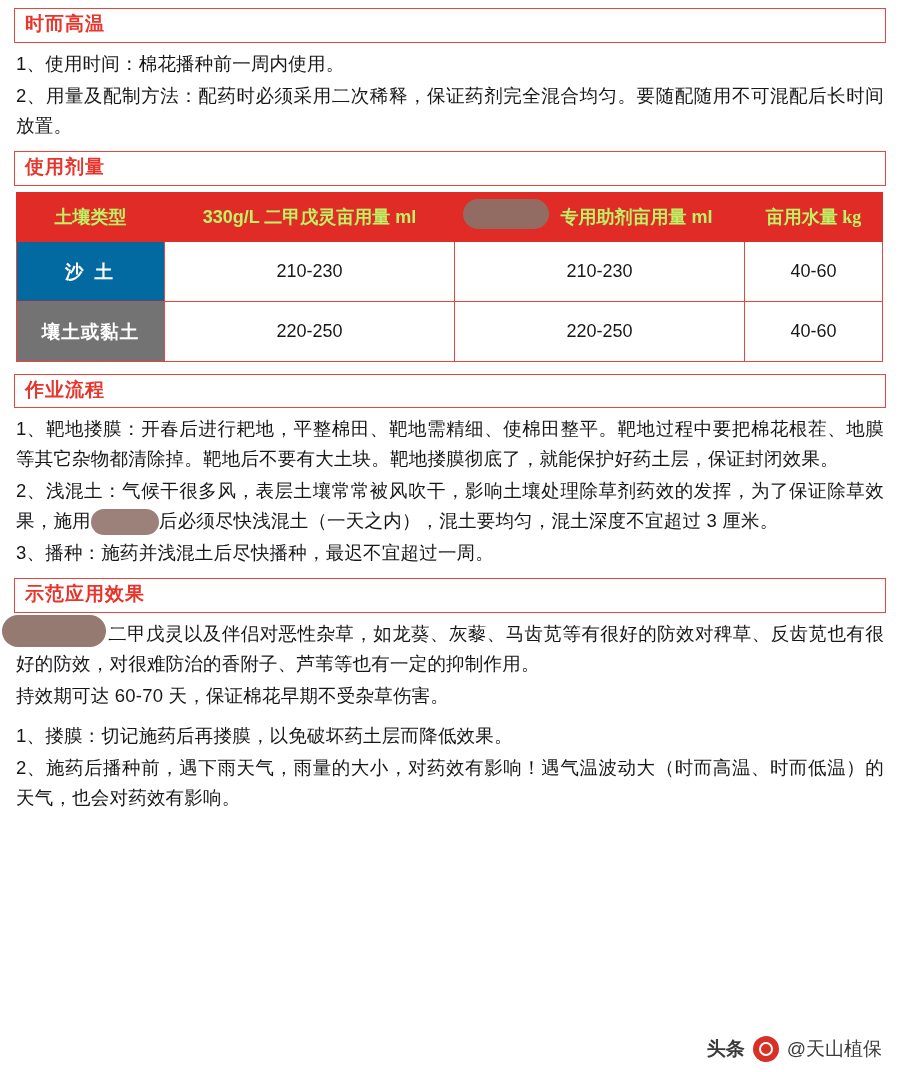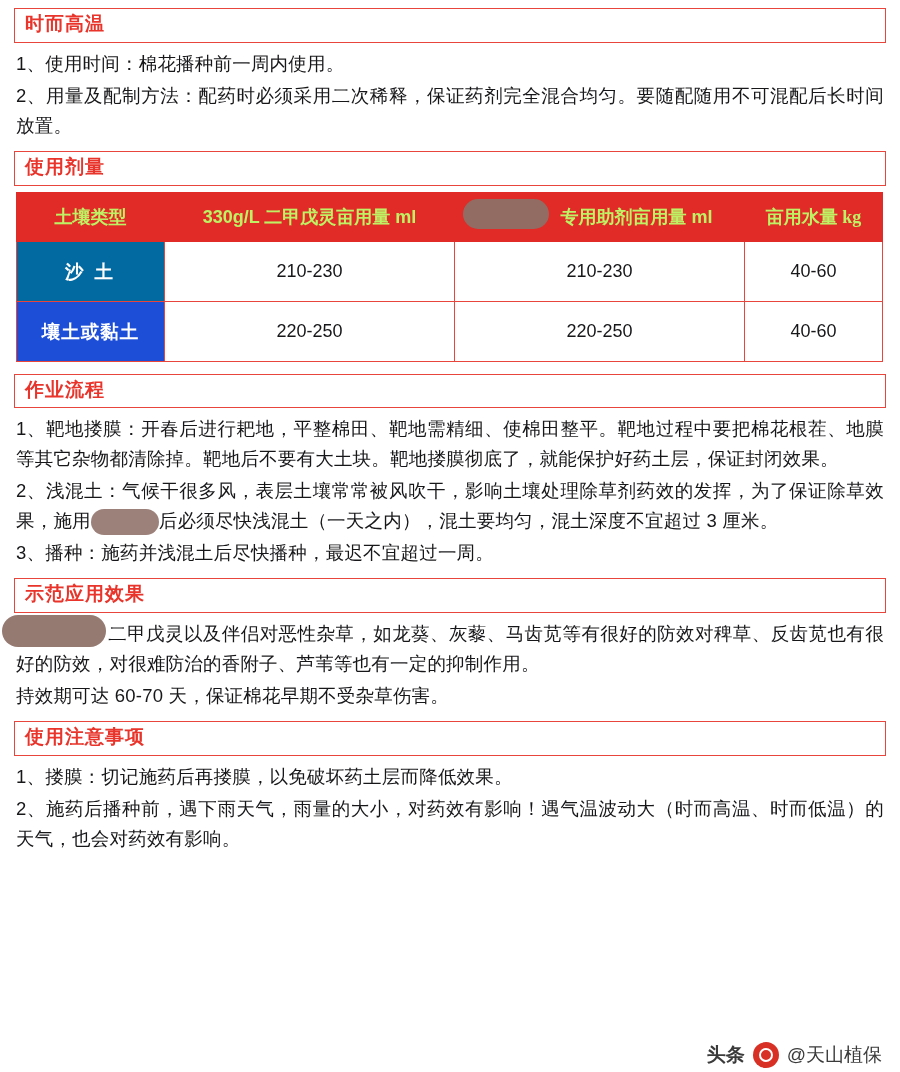--- a/index.html
+++ b/index.html
@@ -88,21 +88,21 @@
   table.dose thead th.hdr-c { width: 138px; font-family: Liberation Serif, serif; }
   .cell-tag {
     display: block;
     color: #ffffff;
     font-weight: bold;
     font-size: 18.5px;
     letter-spacing: 3px;
     padding: 7px 0;
   }
   td.tag-sand { background: #0369a1; border-color: #f08200; }
-  td.tag-loam { background: #1d4ed8; border-color: #e07a2a; }
+  td.tag-loam { background: #737373; border-color: #e07a2a; }
   td.num { color: #17171a; font-size: 19px; }
 
   .hdr-redact {
     position: absolute;
     left: 8px;
     top: 6px;
     width: 86px;
     height: 30px;
     background: #8d6f66;
     border-radius: 15px;
@@ -120,21 +120,21 @@
     background: #8a6b63;
     border-radius: 16px;
     opacity: 0.9;
   }
   .pad-for-smudge { display: inline-block; width: 92px; }
 
   
   .footer {
     position: absolute;
     right: 18px;
-    bottom: 4px;
+    bottom: 10px;
     display: flex;
     align-items: center;
     gap: 8px;
   }
   .footer .logo {
     width: 26px;
     height: 26px;
     border-radius: 50%;
     background: #d93025;
     position: relative;
@@ -221,23 +221,20 @@
 
   <div class="sec-head">
     <div class="sec-title">示范应用效果</div>
   </div>
   <div class="body-text inline-redact-left">
     <span class="left-smudge"></span>
     <p><span class="pad-for-smudge"></span><span>二甲戊灵以及伴侣对恶性杂草，如龙葵、灰藜、马齿苋等有很好的防效对稗草、反齿苋也有很好的防效，对很难防治的香附子、芦苇等也有一定的抑制作用。</span></p>
     <p>持效期可达 60-70 天，保证棉花早期不受杂草伤害。</p>
   </div>
 
-  <div class="sec-head">
-    <div class="sec-title">使用注意事项</div>
-  </div>
   <div class="body-text">
     <p>1、搂膜：切记施药后再搂膜，以免破坏药土层而降低效果。</p>
     <p>2、施药后播种前，遇下雨天气，雨量的大小，对药效有影响！遇气温波动大（时而高温、时而低温）的天气，也会对药效有影响。</p>
   </div>
 
   <div class="footer">
     <span class="fmark">头条</span>
     <span class="logo"></span>
     <span class="fname">@天山植保</span>
   </div>

